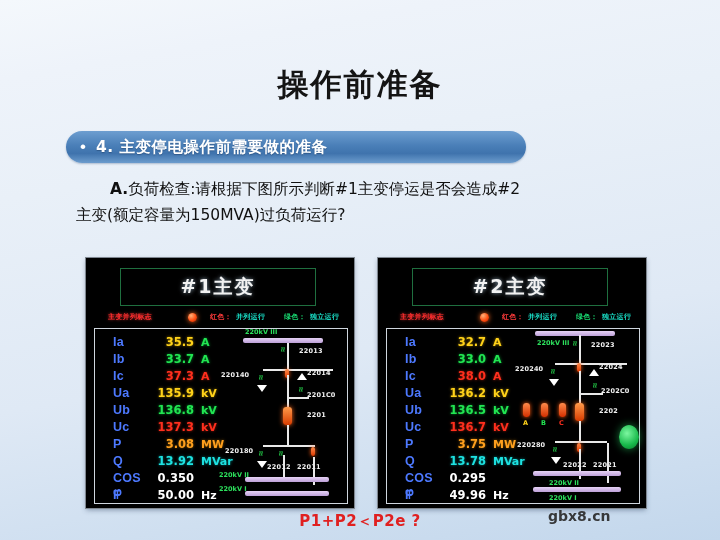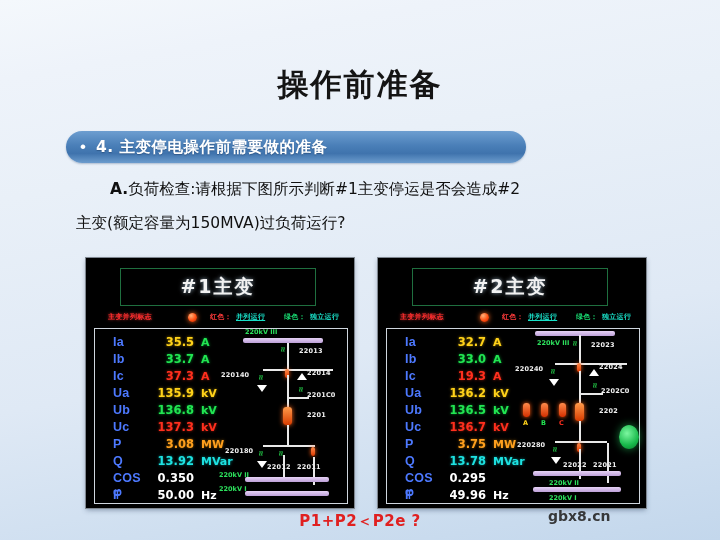--- a/index.html
+++ b/index.html
@@ -36,21 +36,21 @@
     text-shadow:0 1px 1px rgba(30,60,100,.5);
   }
 
   
   .para{
     position:absolute;left:76px;top:176px;width:590px;
     font-size:15.5px;line-height:26px;color:#101010;
     font-family:"DejaVu Sans","Liberation Sans",sans-serif;
   }
   .para .ln1{display:block;text-indent:34px;}
-  .para .ln2{display:block;margin-top:8px;}
+  .para .ln2{display:block;}
   .para b{font-weight:bold;}
 
   
   .photo{
     position:absolute;top:258px;width:268px;height:250px;
     background:#050505;overflow:hidden;
     box-shadow:0 0 0 1px #7f8790, 0 2px 5px rgba(40,60,90,.45);
   }
   .photo.left{left:86px;}
   .photo.right{left:378px;}
@@ -70,21 +70,21 @@
   }
   
   .legend{position:absolute;left:12px;top:54px;width:244px;height:13px;}
   .legend .lg{position:absolute;font-size:7px;font-weight:bold;white-space:nowrap;
     font-family:"DejaVu Sans","Liberation Sans",sans-serif;letter-spacing:.3px;}
   .legend .l1{left:10px;color:#ff2d2d;text-shadow:0 0 3px rgba(255,60,60,.8);}
   .legend .lamp{position:absolute;left:90px;top:1px;width:9px;height:9px;border-radius:50%;
     background:radial-gradient(circle at 35% 30%,#ffb27a,#ff4e10 55%,#a81d00);
     box-shadow:0 0 5px #ff6a20;}
   .legend .l2{left:112px;color:#ff3b3b;}
-  .legend .l2b{left:138px;color:#19e0c8;text-decoration:underline;}
+  .legend .l2b{left:138px;color:#19e0c8;}
   .legend .l3{left:186px;color:#18d870;}
   .legend .l3b{left:212px;color:#19e0c8;}
 
   
   .inner{position:absolute;left:8px;top:70px;right:6px;bottom:4px;
     border:1px solid #cfd6de;box-sizing:border-box;}
 
   
   .meas{position:absolute;left:18px;top:6px;width:128px;}
   .meas .row{display:flex;align-items:baseline;height:17px;}
@@ -301,21 +301,21 @@
               <span class="val c-y">32.7</span>
               <span class="unit c-y">A</span>
             </div>
           <div class="row">
               <span class="lbl">Ib</span>
               <span class="val c-g">33.0</span>
               <span class="unit c-g">A</span>
             </div>
           <div class="row">
               <span class="lbl">Ic</span>
-              <span class="val c-r">19.3</span>
+              <span class="val c-r">38.0</span>
               <span class="unit c-r">A</span>
             </div>
           <div class="row">
               <span class="lbl">Ua</span>
               <span class="val c-y">136.2</span>
               <span class="unit c-y">kV</span>
             </div>
           <div class="row">
               <span class="lbl">Ub</span>
               <span class="val c-g">136.5</span>

